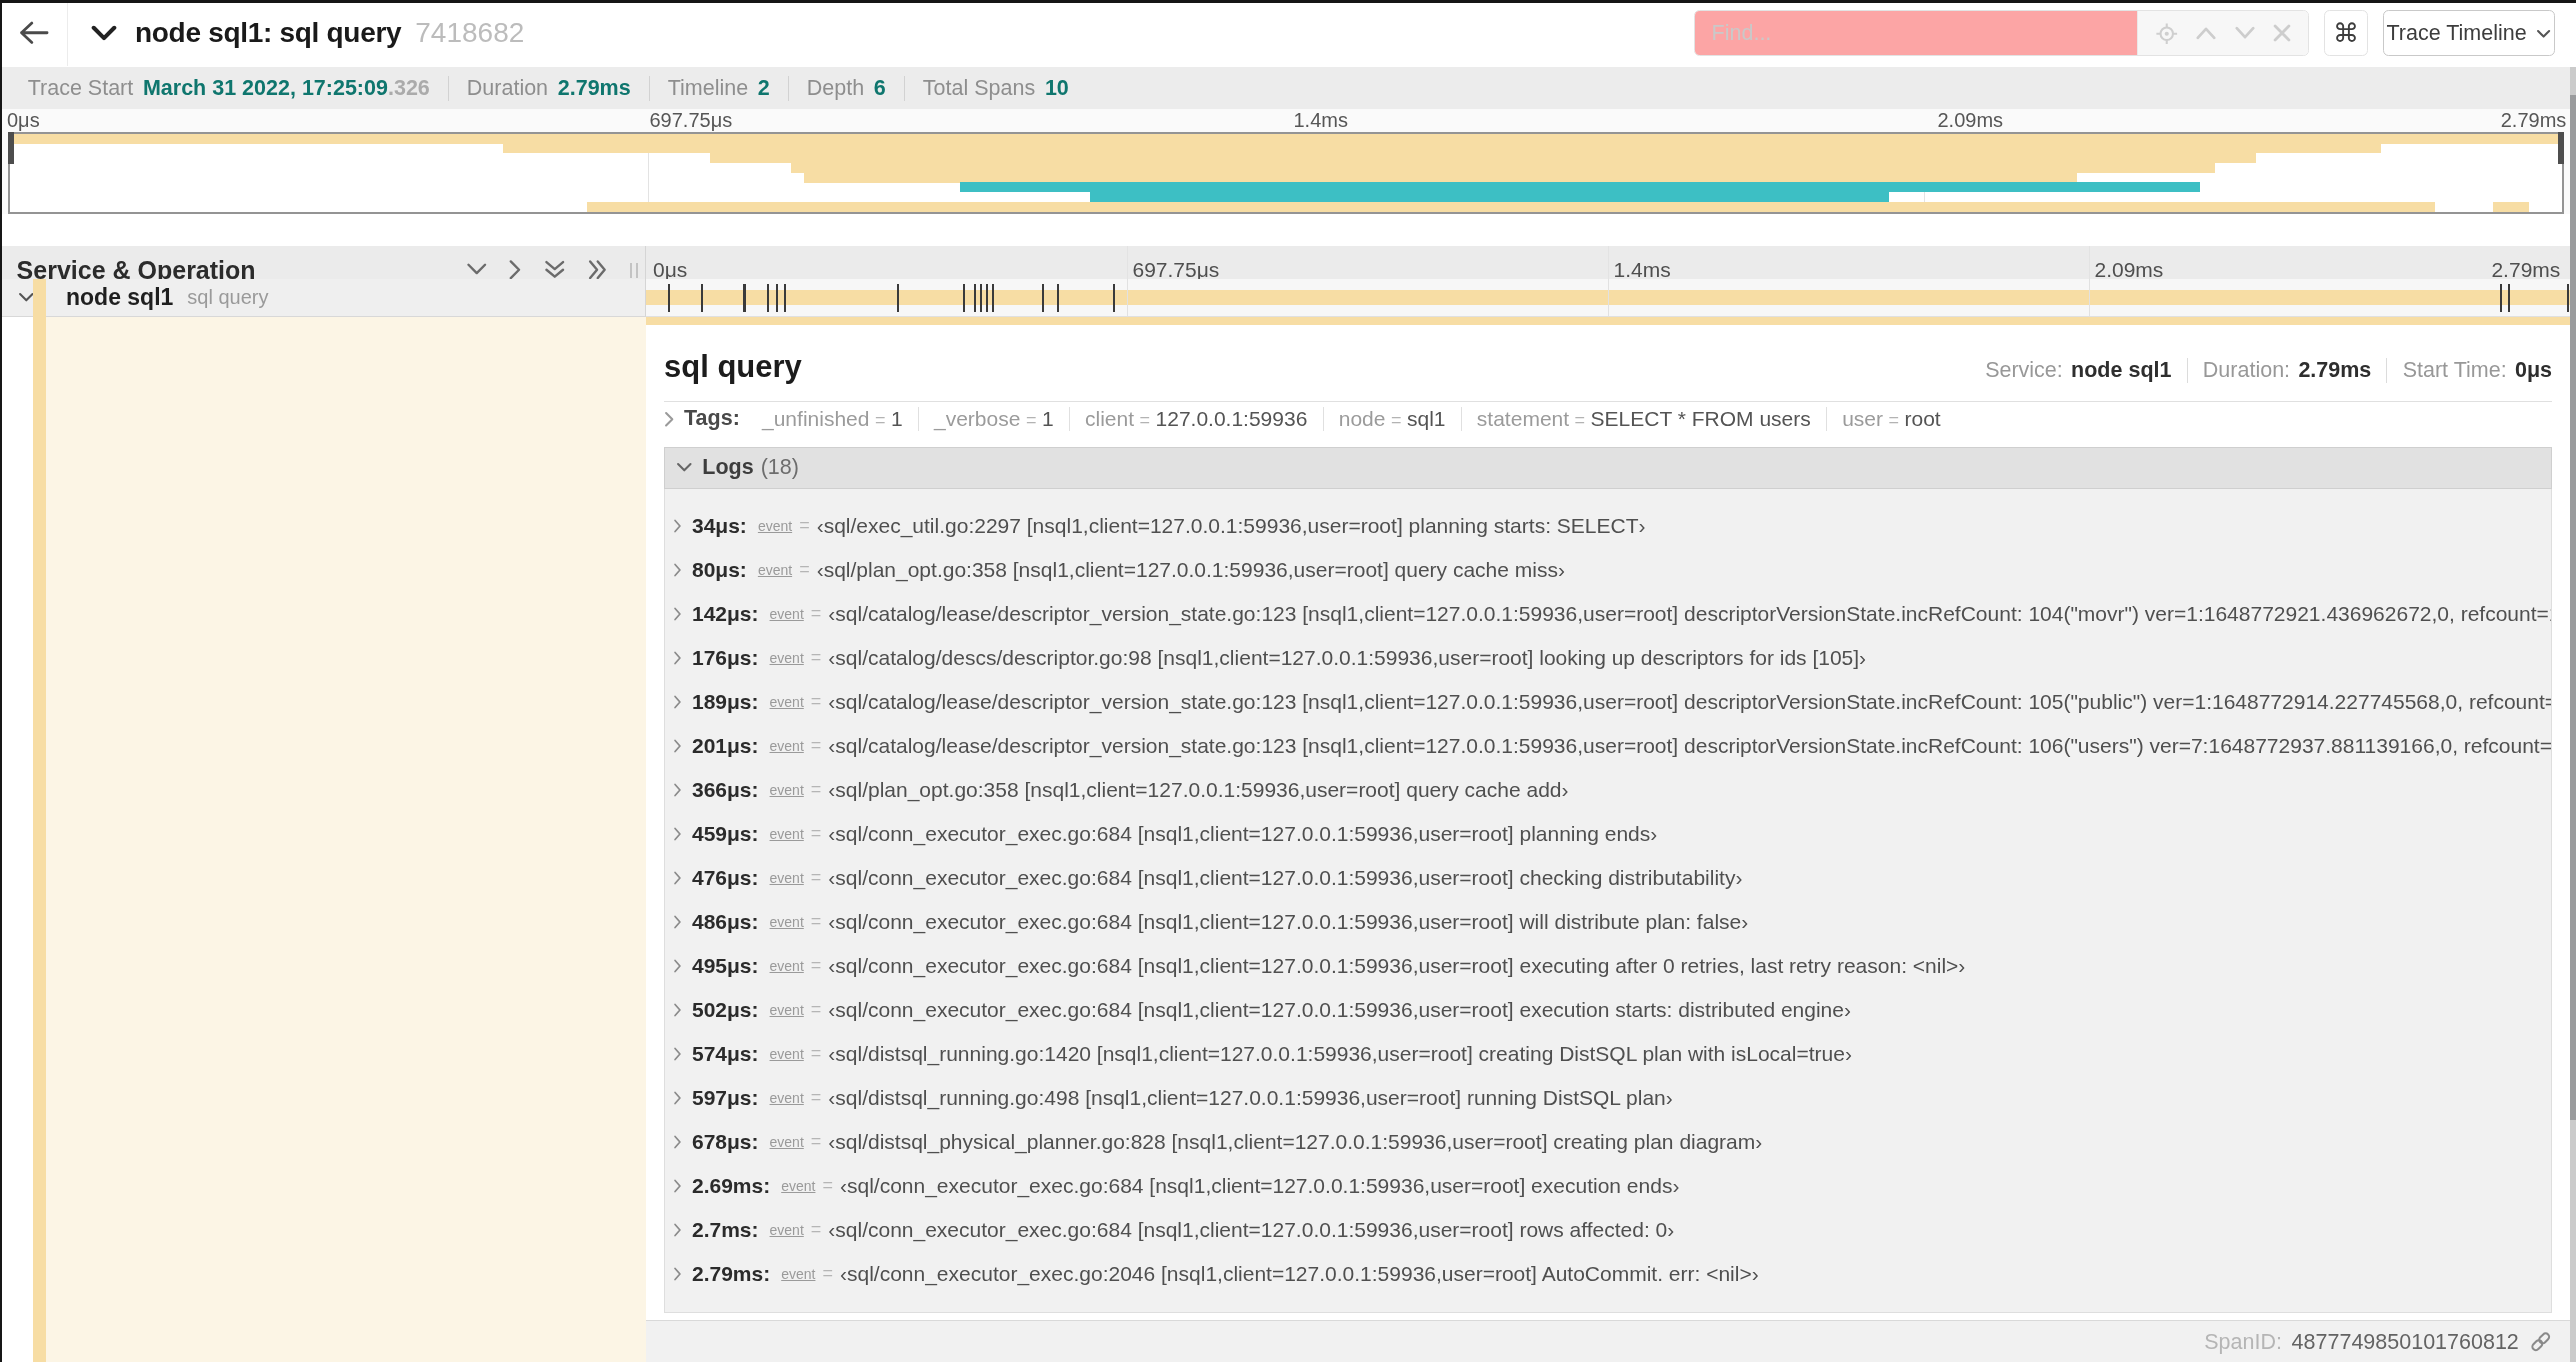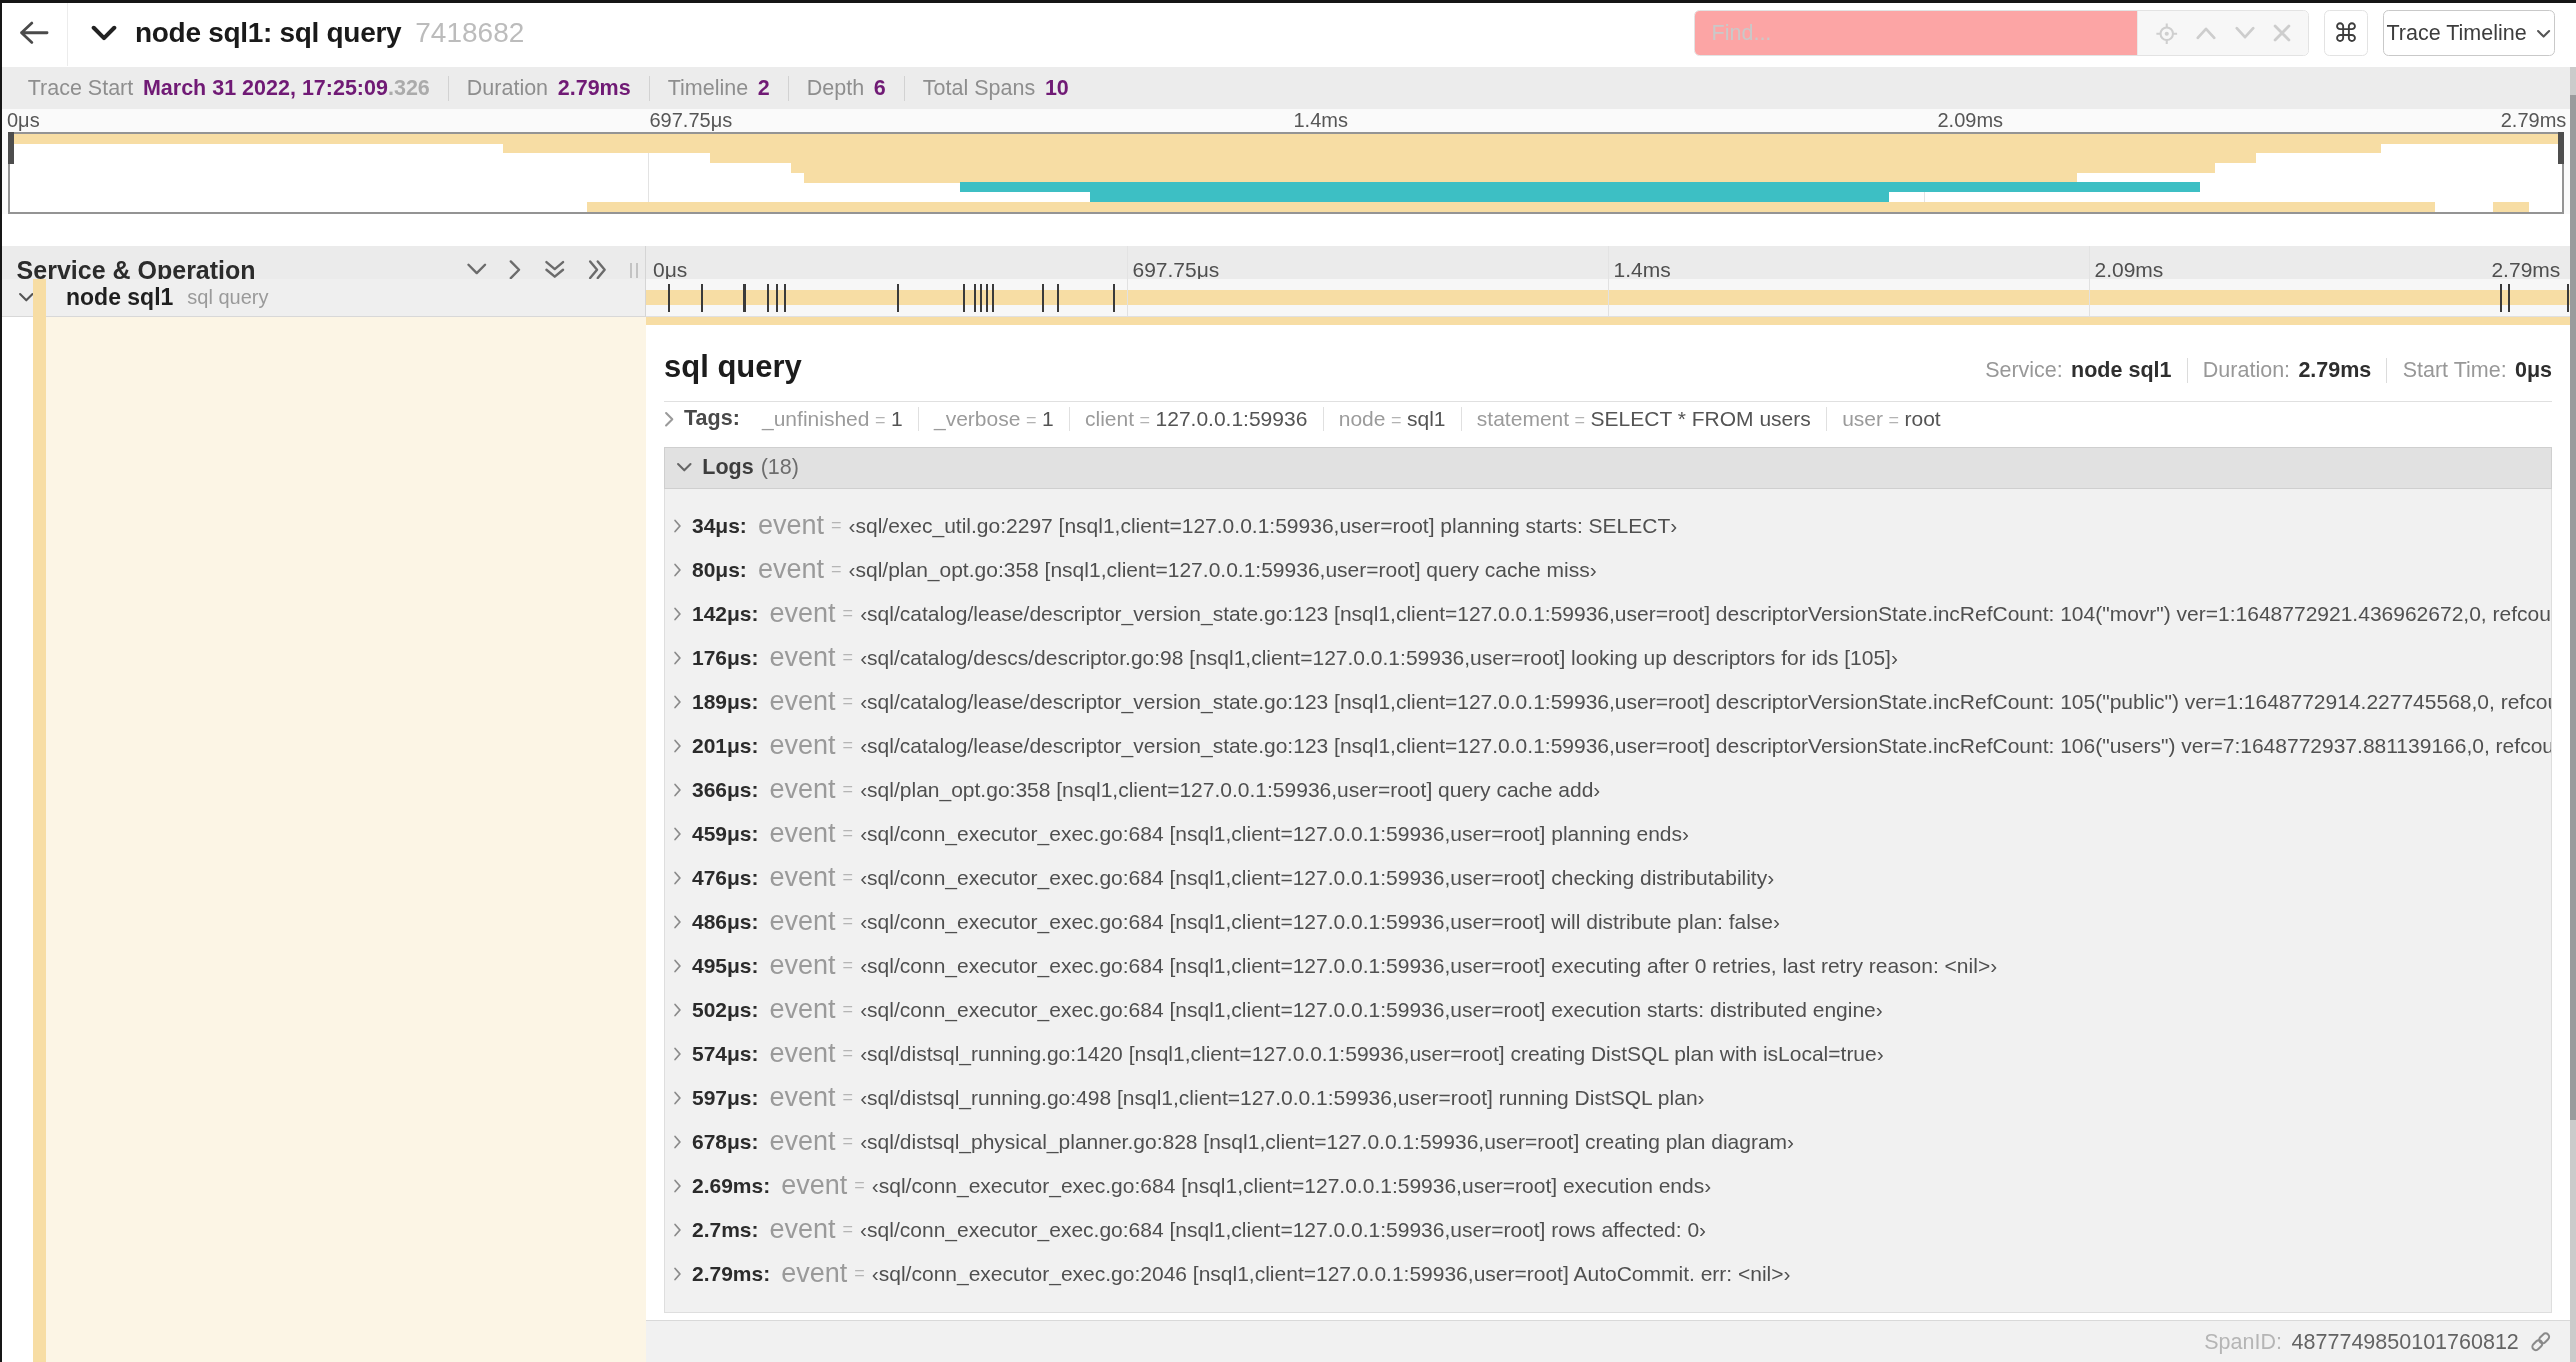--- a/index.html
+++ b/index.html
@@ -24,21 +24,21 @@
   .find-opts{width:170px;background:#f7f7f7;border-left:1.4px solid #e9e9e9;display:flex;align-items:center;justify-content:space-evenly;}
   .find-opt{display:flex;align-items:center;justify-content:center;cursor:pointer;}
   .kbd-btn{position:absolute;left:2324px;top:10.4px;width:44px;height:46px;border:1.4px solid #e3e3e3;border-radius:5.5px;box-sizing:border-box;display:flex;align-items:center;justify-content:center;font-size:26px;color:#3d3d3d;cursor:pointer;background:#fff;}
   .view-btn{position:absolute;left:2383px;top:10.4px;width:172px;height:46px;border:1.4px solid #c9c9c9;border-radius:5.5px;box-sizing:border-box;display:flex;align-items:center;justify-content:center;gap:9.7px;font-size:21.5px;color:#3d3d3d;cursor:pointer;background:#fff;}
 
   
   .summary{position:absolute;left:0;top:67px;width:2576px;height:42px;background:#ececec;display:flex;align-items:center;padding-left:9.7px;box-sizing:border-box;}
   .sum-item{display:flex;align-items:baseline;padding:0 18px;font-size:21.5px;white-space:nowrap;}
   .sum-item + .sum-item{border-left:0.7px solid #d2d2d2;}
   .sum-label{color:#8e8e8e;margin-right:9.7px;}
-  .sum-value{color:#701a75;font-weight:bold;}
+  .sum-value{color:#0f766e;font-weight:bold;}
   .sum-muted{color:#ababab;font-weight:bold;}
 
   
   .mini-wrap{position:absolute;left:0;top:109px;width:2576px;height:105px;background:#fafafa;}
   .mini-ticks{position:absolute;left:0;top:0;width:2576px;height:23px;}
   .tick-label{position:absolute;top:0;font-size:20px;color:#565656;white-space:nowrap;}
   .tick-label.last{right:9.7px;}
   .mini-canvas{position:absolute;left:8.3px;top:23px;width:2552px;height:78px;background:#fff;border:2.1px solid #949494;cursor:crosshair;}
   .mbar{position:absolute;}
   .grid{position:absolute;top:0;bottom:0;width:0.7px;background:#e3e3e3;}
@@ -91,21 +91,21 @@
   .tag-key{color:#9b9b9b;}
   .tag-eq{color:#b3b3b3;margin:0 5.5px;font-size:18px;}
   .tag-val{color:#545454;}
   .logs-block{margin-top:15.2px;}
   .logs-head{height:42px;background:#e1e1e1;border:0.7px solid #cfcfcf;box-sizing:border-box;display:flex;align-items:center;cursor:pointer;}
   .logs-label{font-size:21.5px;font-weight:bold;color:#3d3d3d;margin-left:9.7px;}
   .logs-count{font-size:21.5px;color:#6d6d6d;margin-left:7px;}
   .logs-body{background:#f1f1f1;border:0.7px solid #dedede;border-top:none;box-sizing:border-box;padding:15.2px 0 16.6px 8.3px;}
   .log-row{height:44px;display:flex;align-items:center;white-space:nowrap;overflow:hidden;cursor:pointer;}
   .log-time{font-size:21px;font-weight:bold;color:#2b2b2b;margin:0 11px 0 9.7px;}
-  .log-key{font-size:27px;color:#9a9a9a;}
+  .log-key{font-size:14px;color:#9a9a9a;text-decoration:underline;}
   .log-eq{font-size:18px;color:#b5b5b5;margin:0 7px;}
   .log-val{font-size:21px;color:#4f4f4f;}
   .logs-foot{font-size:18px;color:#ababab;margin:15.2px 0 0 5.5px;}
   .spanid-row{position:absolute;left:646px;top:1321px;width:1924px;height:42px;background:#f1f1f1;display:flex;align-items:center;justify-content:flex-end;padding-right:18px;box-sizing:border-box;gap:9.7px;}
   .spanid-label{font-size:21.5px;color:#b5b5b5;}
   .spanid-value{font-size:21.5px;color:#636363;}
 
   
   .vscroll{position:absolute;left:2570px;top:67px;width:5.5px;height:1296px;background:#cbcbcb;}
   .vthumb{position:absolute;left:0;top:28px;width:5.5px;height:1025px;background:#9a9b9d;cursor:grab;}

